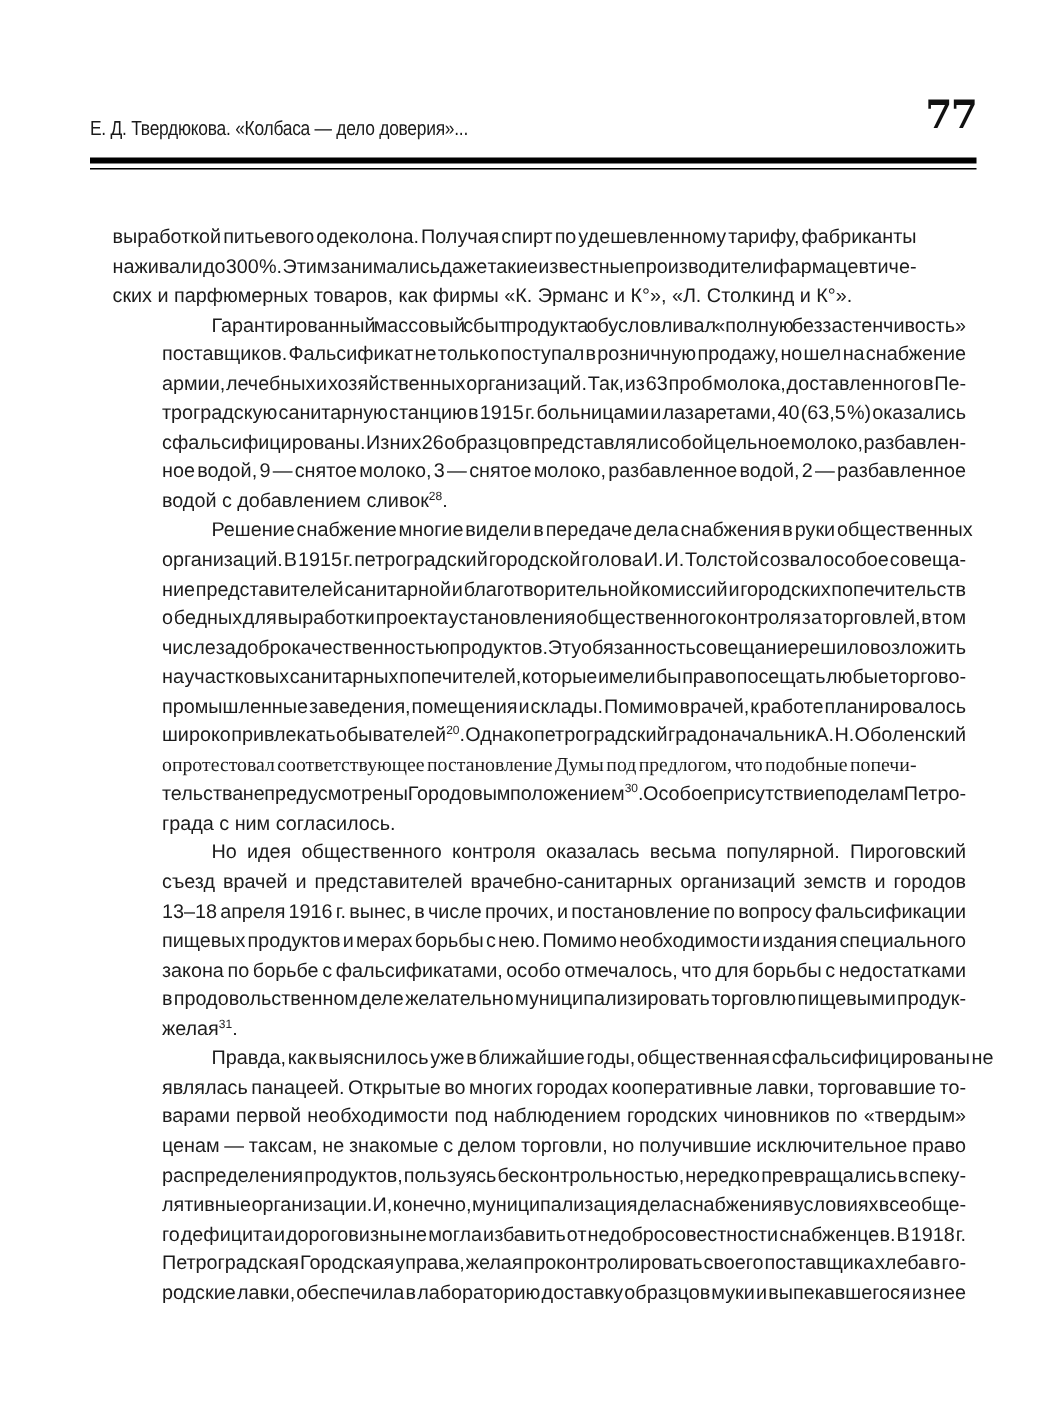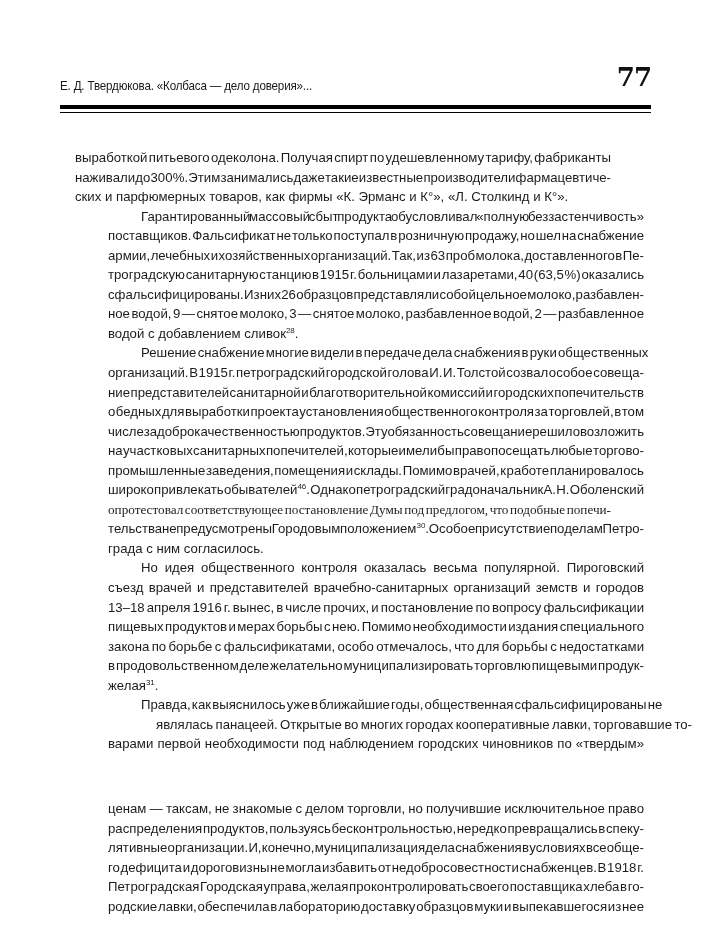--- a/index.html
+++ b/index.html
@@ -63,38 +63,38 @@
       <span class="line last"><span>водой с добавлением сливок</span><sup>28</sup><span>.</span></span>
     </div>
     <div class="para indent">
       <span class="line first" style="display: block;"><span style="white-space: nowrap; word-spacing: -2.39531px;"><span>Решение снабжение многие видели в передаче дела снабжения в руки общественных</span></span></span>
       <span class="line" style="display: block;"><span style="white-space: nowrap; word-spacing: -3.01172px;"><span>организаций. В 1915 г. петроградский городской голова И. И. Толстой созвал особое совеща-</span></span></span>
       <span class="line" style="display: block;"><span style="white-space: nowrap; word-spacing: -3.14648px;"><span>ние представителей санитарной и благотворительной комиссий и городских попечительств</span></span></span>
       <span class="line" style="display: block;"><span style="white-space: nowrap; word-spacing: -3.13068px;"><span>о бедных для выработки проекта установления общественного контроля за торговлей, в том</span></span></span>
       <span class="line" style="display: block;"><span style="white-space: nowrap; word-spacing: -3.74219px;"><span>числе за доброкачественностью продуктов. Эту обязанность совещание решило возложить</span></span></span>
       <span class="line" style="display: block;"><span style="white-space: nowrap; word-spacing: -3.30313px;"><span>на участковых санитарных попечителей, которые имели бы право посещать любые торгово-</span></span></span>
       <span class="line" style="display: block;"><span style="white-space: nowrap; word-spacing: -3.0434px;"><span>промышленные заведения, помещения и склады. Помимо врачей, к работе планировалось</span></span></span>
-      <span class="line" style="display: block;"><span style="white-space: nowrap; word-spacing: -3.41016px;"><span>широко привлекать обывателей</span><sup>46</sup><span>. Однако петроградский градоначальник А. Н. Оболенский</span></span></span>
+      <span class="line" style="display: block;"><span style="white-space: nowrap; word-spacing: -3.41016px;"><span>широко привлекать обывателей</span><sup>20</sup><span>. Однако петроградский градоначальник А. Н. Оболенский</span></span></span>
       <span class="line" style="display: block;"><span style="white-space: nowrap; word-spacing: -3.86328px; font-family: Liberation Serif, serif;"><span>опротестовал соответствующее постановление Думы под предлогом, что подобные попечи-</span></span></span>
       <span class="line" style="display: block;"><span style="white-space: nowrap; word-spacing: -3.9566px;"><span>тельства не предусмотрены Городовым положением</span><sup>30</sup><span>. Особое присутствие по делам Петро-</span></span></span>
       <span class="line last"><span>града с ним согласилось.</span></span>
     </div>
     <div class="para indent">
       <span class="line first" style="display: block;"><span style="white-space: nowrap; word-spacing: 3.15625px;"><span>Но идея общественного контроля оказалась весьма популярной. Пироговский</span></span></span>
       <span class="line" style="display: block;"><span style="white-space: nowrap; word-spacing: 1.69141px;"><span>съезд врачей и представителей врачебно-санитарных организаций земств и городов</span></span></span>
       <span class="line" style="display: block;"><span style="white-space: nowrap; word-spacing: -1.57422px;"><span>13–18 апреля 1916 г. вынес, в числе прочих, и постановление по вопросу фальсификации</span></span></span>
       <span class="line" style="display: block;"><span style="white-space: nowrap; word-spacing: -2.21094px;"><span>пищевых продуктов и мерах борьбы с нею. Помимо необходимости издания специального</span></span></span>
       <span class="line" style="display: block;"><span style="white-space: nowrap; word-spacing: -1.25142px;"><span>закона по борьбе с фальсификатами, особо отмечалось, что для борьбы с недостатками</span></span></span>
       <span class="line" style="display: block;"><span style="white-space: nowrap; word-spacing: -2.77902px;"><span>в продовольственном деле желательно муниципализировать торговлю пищевыми продук-</span></span></span>
       <span class="line last"><span>желая</span><sup>31</sup><span>.</span></span>
     </div>
     <div class="para indent">
       <span class="line first" style="display: block;"><span style="white-space: nowrap; word-spacing: -2.50868px;"><span>Правда, как выяснилось уже в ближайшие годы, общественная сфальсифицированы не</span></span></span>
-      <span class="line" style="display: block;"><span style="white-space: nowrap; word-spacing: -1.31944px; margin-left: 48px;"><span>являлась панацеей. Открытые во многих городах кооперативные лавки, торговавшие то-</span></span></span>
+      <span class="line" style="display: block;"><span style="white-space: nowrap; word-spacing: -1.31944px;"><span>являлась панацеей. Открытые во многих городах кооперативные лавки, торговавшие то-</span></span></span>
       <span class="line" style="display: block;"><span style="white-space: nowrap; word-spacing: 0.4375px;"><span>варами первой необходимости под наблюдением городских чиновников по «твердым»</span></span></span>
-      <span class="line" style="display: block; margin-top: 45px;"><span style="white-space: nowrap; word-spacing: -0.521307px;"><span>ценам — таксам, не знакомые с делом торговли, но получившие исключительное право</span></span></span>
+      <span class="line" style="display: block;"><span style="white-space: nowrap; word-spacing: -0.521307px;"><span>ценам — таксам, не знакомые с делом торговли, но получившие исключительное право</span></span></span>
       <span class="line" style="display: block;"><span style="white-space: nowrap; word-spacing: -2.97321px;"><span>распределения продуктов, пользуясь бесконтрольностью, нередко превращались в спеку-</span></span></span>
       <span class="line" style="display: block;"><span style="white-space: nowrap; word-spacing: -3.39062px;"><span>лятивные организации. И, конечно, муниципализация дела снабжения в условиях всеобще-</span></span></span>
       <span class="line" style="display: block;"><span style="white-space: nowrap; word-spacing: -2.97135px;"><span>го дефицита и дороговизны не могла избавить от недобросовестности снабженцев. В 1918 г.</span></span></span>
       <span class="line" style="display: block;"><span style="white-space: nowrap; word-spacing: -2.97917px;"><span>Петроградская Городская управа, желая проконтролировать своего поставщика хлеба в го-</span></span></span>
       <span class="line" style="display: block;"><span style="white-space: nowrap; word-spacing: -2.8608px;"><span>родские лавки, обеспечила в лабораторию доставку образцов муки и выпекавшегося из нее</span></span></span>
     </div>
   </div>
 
 </body></html>

